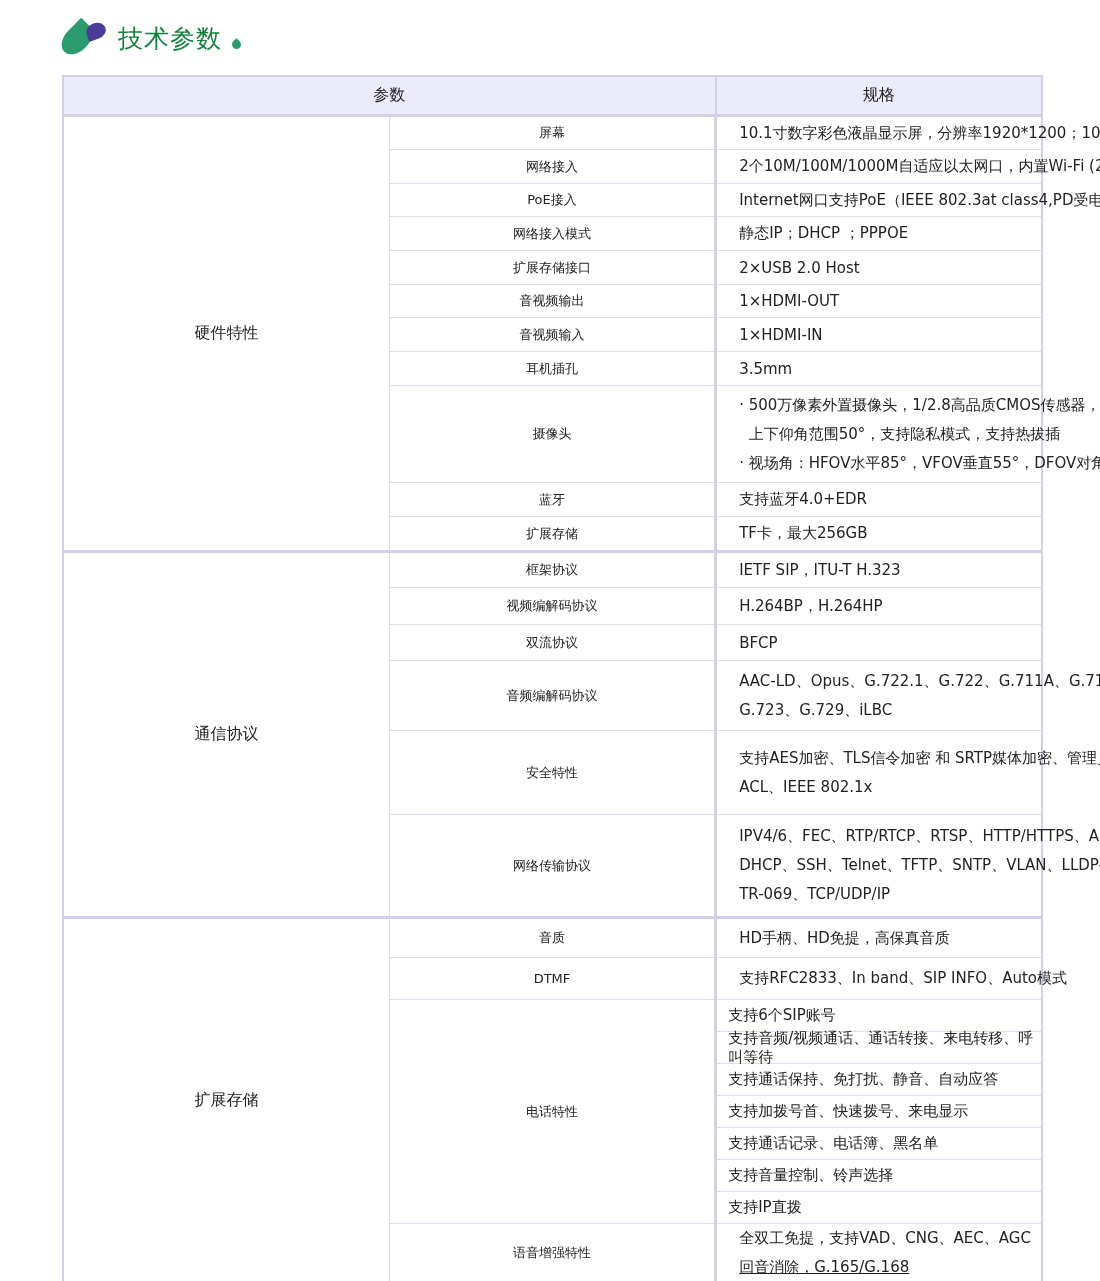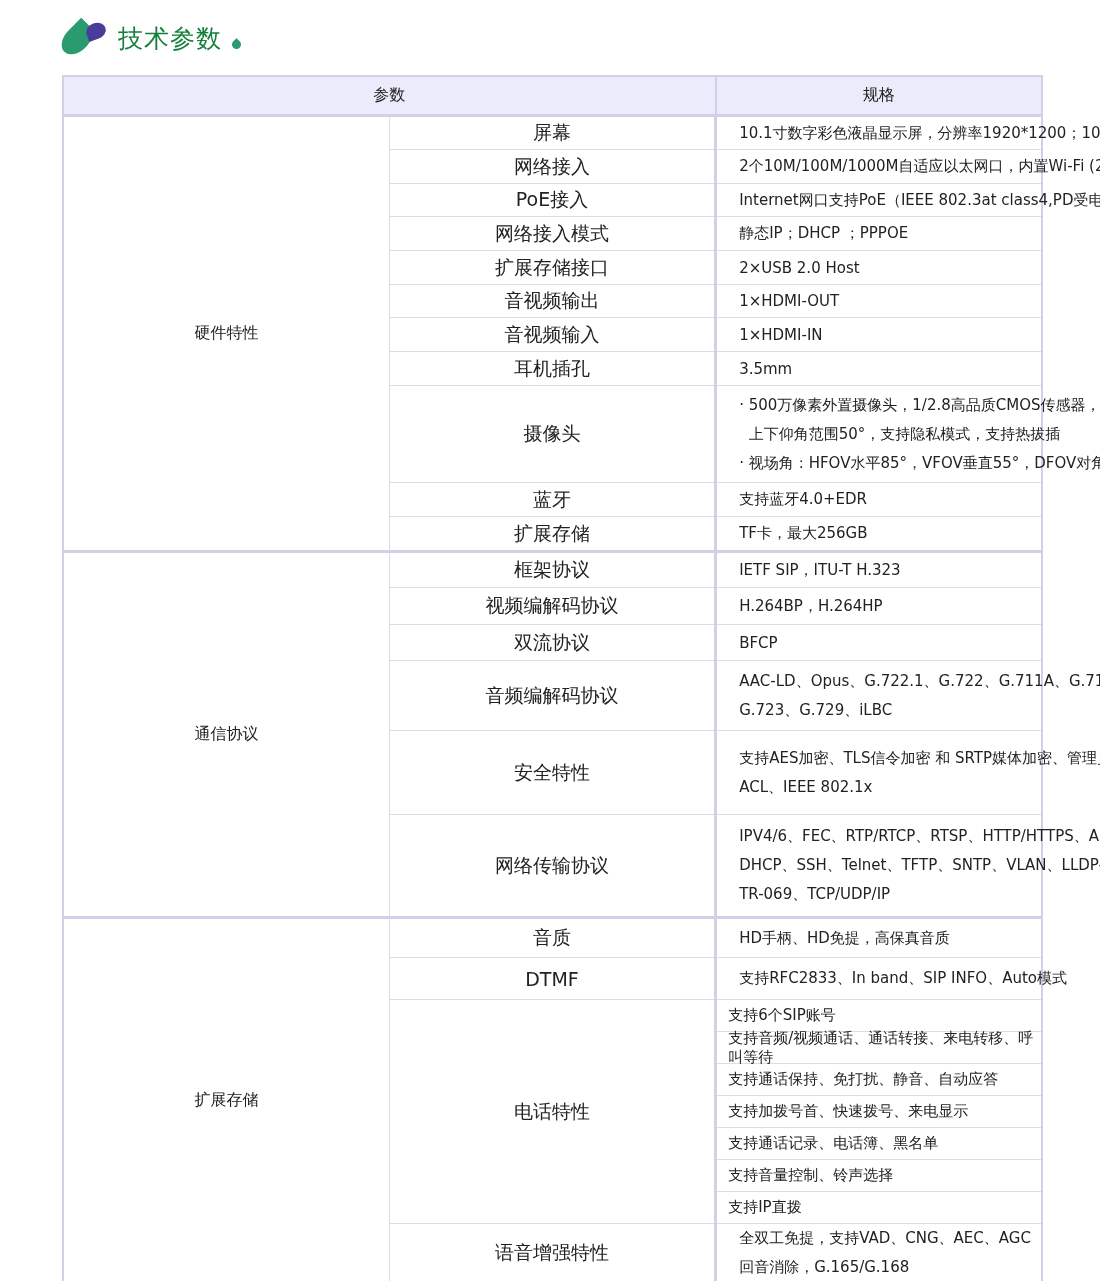--- a/index.html
+++ b/index.html
@@ -8,21 +8,21 @@
   .logo { position:relative; width:50px; height:34px; }
   .logo .leaf-green { position:absolute; left:2px; top:6px; width:30px; height:24px; background:#2a9a6f; border-radius:50% 0 50% 50%; transform:rotate(-45deg) scaleX(1.2); }
   .logo .leaf-purple { position:absolute; left:26px; top:2px; width:20px; height:16px; background:#4b3c9a; border-radius:50% 50% 50% 0; transform:rotate(-20deg); }
   .title-text { font-size:25px; color:#15803d; margin-left:8px; letter-spacing:1px; }
   .title-dot { width:9px; height:9px; background:#2a9a6f; border-radius:0 50% 50% 50%; transform:rotate(45deg); margin-left:10px; margin-top:12px; }
 
   table.spec { position:absolute; left:62px; top:75px; width:981px; border-collapse:collapse; font-size:15px; table-layout:fixed; }
   table.spec td, table.spec th { border:1px solid #dcdbe9; padding:0; vertical-align:middle; }
   table.spec th { background:#ecebfb; font-weight:normal; height:37px; font-size:16px; border:2px solid #d2d0e6; }
   table.spec td.cat { text-align:center; font-size:16px; width:138px; border-left:2px solid #d2d0e6; }
-  table.spec td.param { text-align:center; width:228px; font-size:19px; }
+  table.spec td.param { text-align:center; width:228px; font-size:13px; }
   table.spec td.val { padding-left:22px; border-left:3px solid #d2d0e6; border-right:2px solid #d2d0e6; font-size:15px; }
   table.spec tr.group-start td { border-top:3px solid #d2d0e6; }
   .multiline { line-height:29px; padding-top:4px; padding-bottom:4px; }
   .sub { border-bottom:1px solid #dcdbe9; height:31px; display:flex; align-items:center; padding-left:11px; }
   .sub:last-child { border-bottom:none; }
   td.nopad { padding-left:0 !important; }
   tr.last td { border-bottom:2px solid #d2d0e6; }
 </style>
 </head>
 <body>
@@ -176,17 +176,17 @@
           <div class="sub">支持加拨号首、快速拨号、来电显示</div>
           <div class="sub">支持通话记录、电话簿、黑名单</div>
           <div class="sub">支持音量控制、铃声选择</div>
           <div class="sub">支持IP直拨</div>
         </td>
       </tr>
       <tr class="last" style="height: 58px;">
         <td class="param">语音增强特性</td>
         <td class="val multiline">
           <div style="white-space: pre;">全双工免提，支持VAD、CNG、AEC、AGC</div>
-          <div style="white-space: pre;">回音消除，G.165/G.168</div>
+          <div style="white-space: pre; text-decoration: underline;">回音消除，G.165/G.168</div>
         </td>
       </tr>
     </tbody>
 </table>
 
 </body></html>

